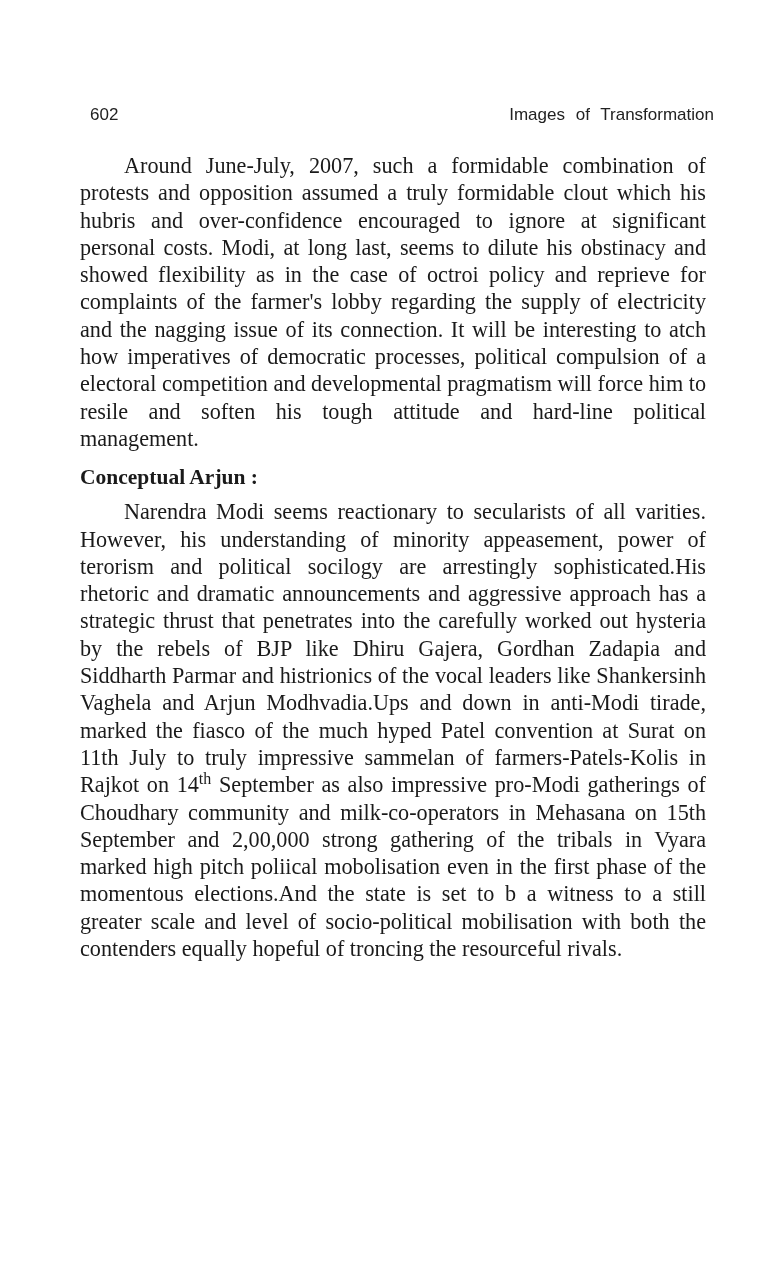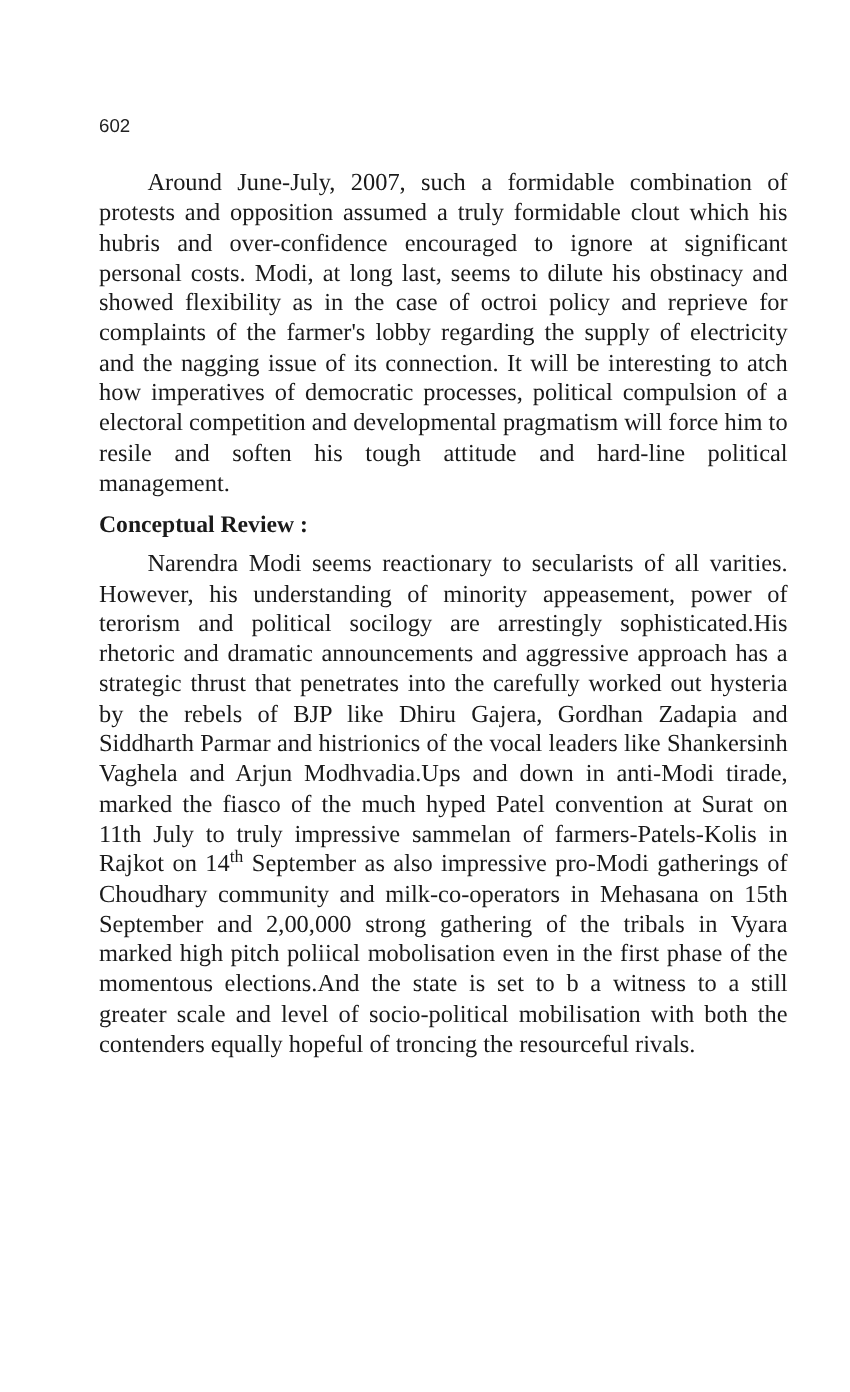--- a/index.html
+++ b/index.html
@@ -30,21 +30,21 @@
       top: 0;
     }
     .header .running-title {
       position: absolute;
       right: 0;
       top: 0;
       word-spacing: 6px;
     }
     .body-text {
       position: absolute;
-      left: 90px;
+      left: 80px;
       top: 152px;
       width: 626px;
       font-family: "Liberation Serif", serif;
       font-size: 22.2px;
       line-height: 27.3px;
       color: #1a1a1a;
     }
     .para {
       margin: 0;
       text-align: justify;
@@ -65,19 +65,20 @@
       font-size: 16px;
       line-height: 0;
       vertical-align: super;
     }
   </style>
 </head>
 <body>
 
 <div class="header">
   <span class="page-number">602</span>
+  <span class="running-title">Images of Transformation</span>
 </div>
 
 <div class="body-text">
   <p class="para">Around June-July, 2007, such a formidable combination of protests and opposition assumed a truly formidable clout which his hubris and over-confidence encouraged to ignore at significant personal costs. Modi, at long last, seems to dilute his obstinacy and showed flexibility as in the case of octroi policy and reprieve for complaints of the farmer's lobby regarding the supply of electricity and the nagging issue of its connection. It will be interesting to atch how imperatives of democratic processes, political compulsion of a electoral competition and developmental pragmatism will force him to resile and soften his tough attitude and hard-line political management.</p>
-  <div class="heading">Conceptual Review :</div>
+  <div class="heading">Conceptual Arjun :</div>
   <p class="para"><span>Narendra Modi seems reactionary to secularists of all varities. However, his understanding of minority appeasement, power of terorism and political socilogy are arrestingly sophisticated.His rhetoric and dramatic announcements and aggressive approach has a strategic thrust that penetrates into the carefully worked out hysteria by the rebels of BJP like Dhiru Gajera, Gordhan Zadapia and Siddharth Parmar and histrionics of the vocal leaders like Shankersinh Vaghela and Arjun Modhvadia.Ups and down in anti-Modi tirade, marked the fiasco of the much hyped Patel convention at Surat on 11th July to truly impressive sammelan of farmers-Patels-Kolis in Rajkot on 14</span><sup>th</sup><span> September as also impressive pro-Modi gatherings of Choudhary community and milk-co-operators in Mehasana on 15th September and 2,00,000 strong gathering of the tribals in Vyara marked high pitch poliical mobolisation even in the first phase of the momentous elections.And the state is set to b a witness to a still greater scale and level of socio-political mobilisation with both the contenders equally hopeful of troncing the resourceful rivals.</span></p>
 </div>
 
 </body></html>

